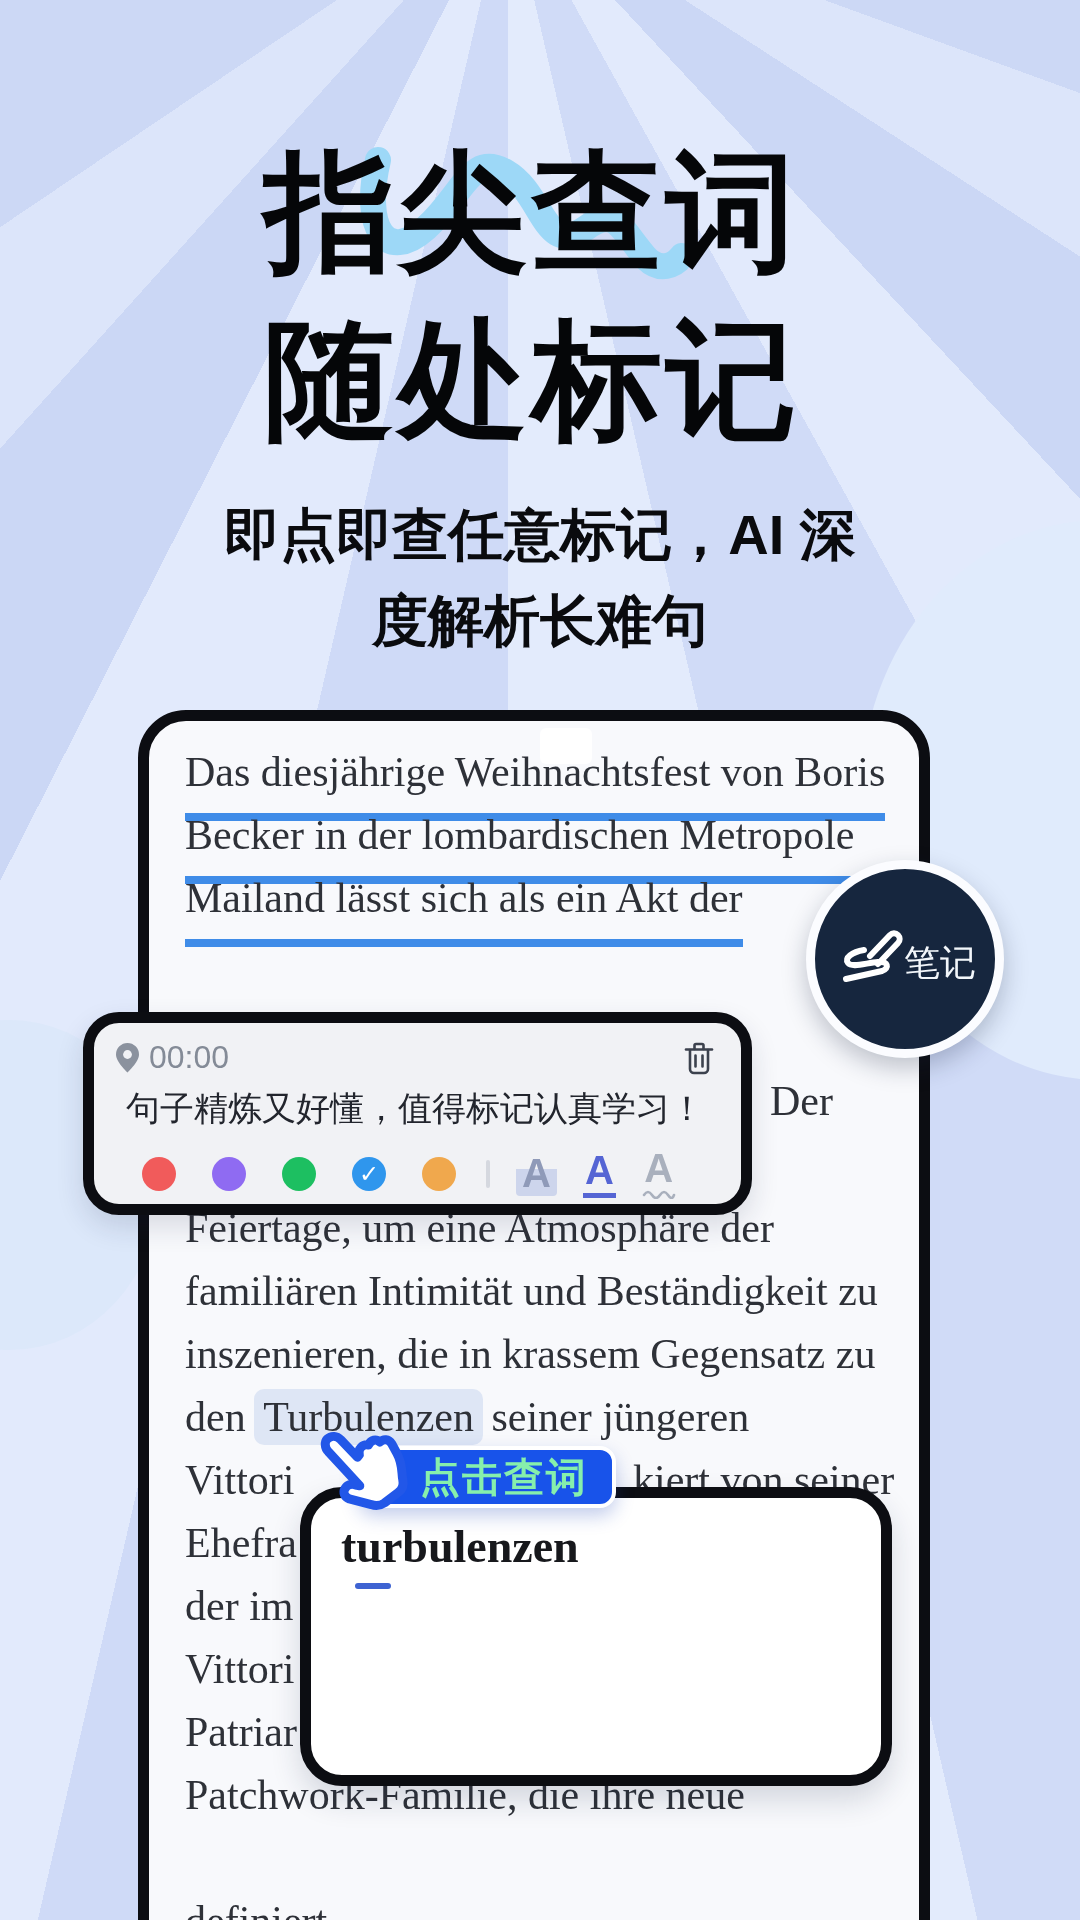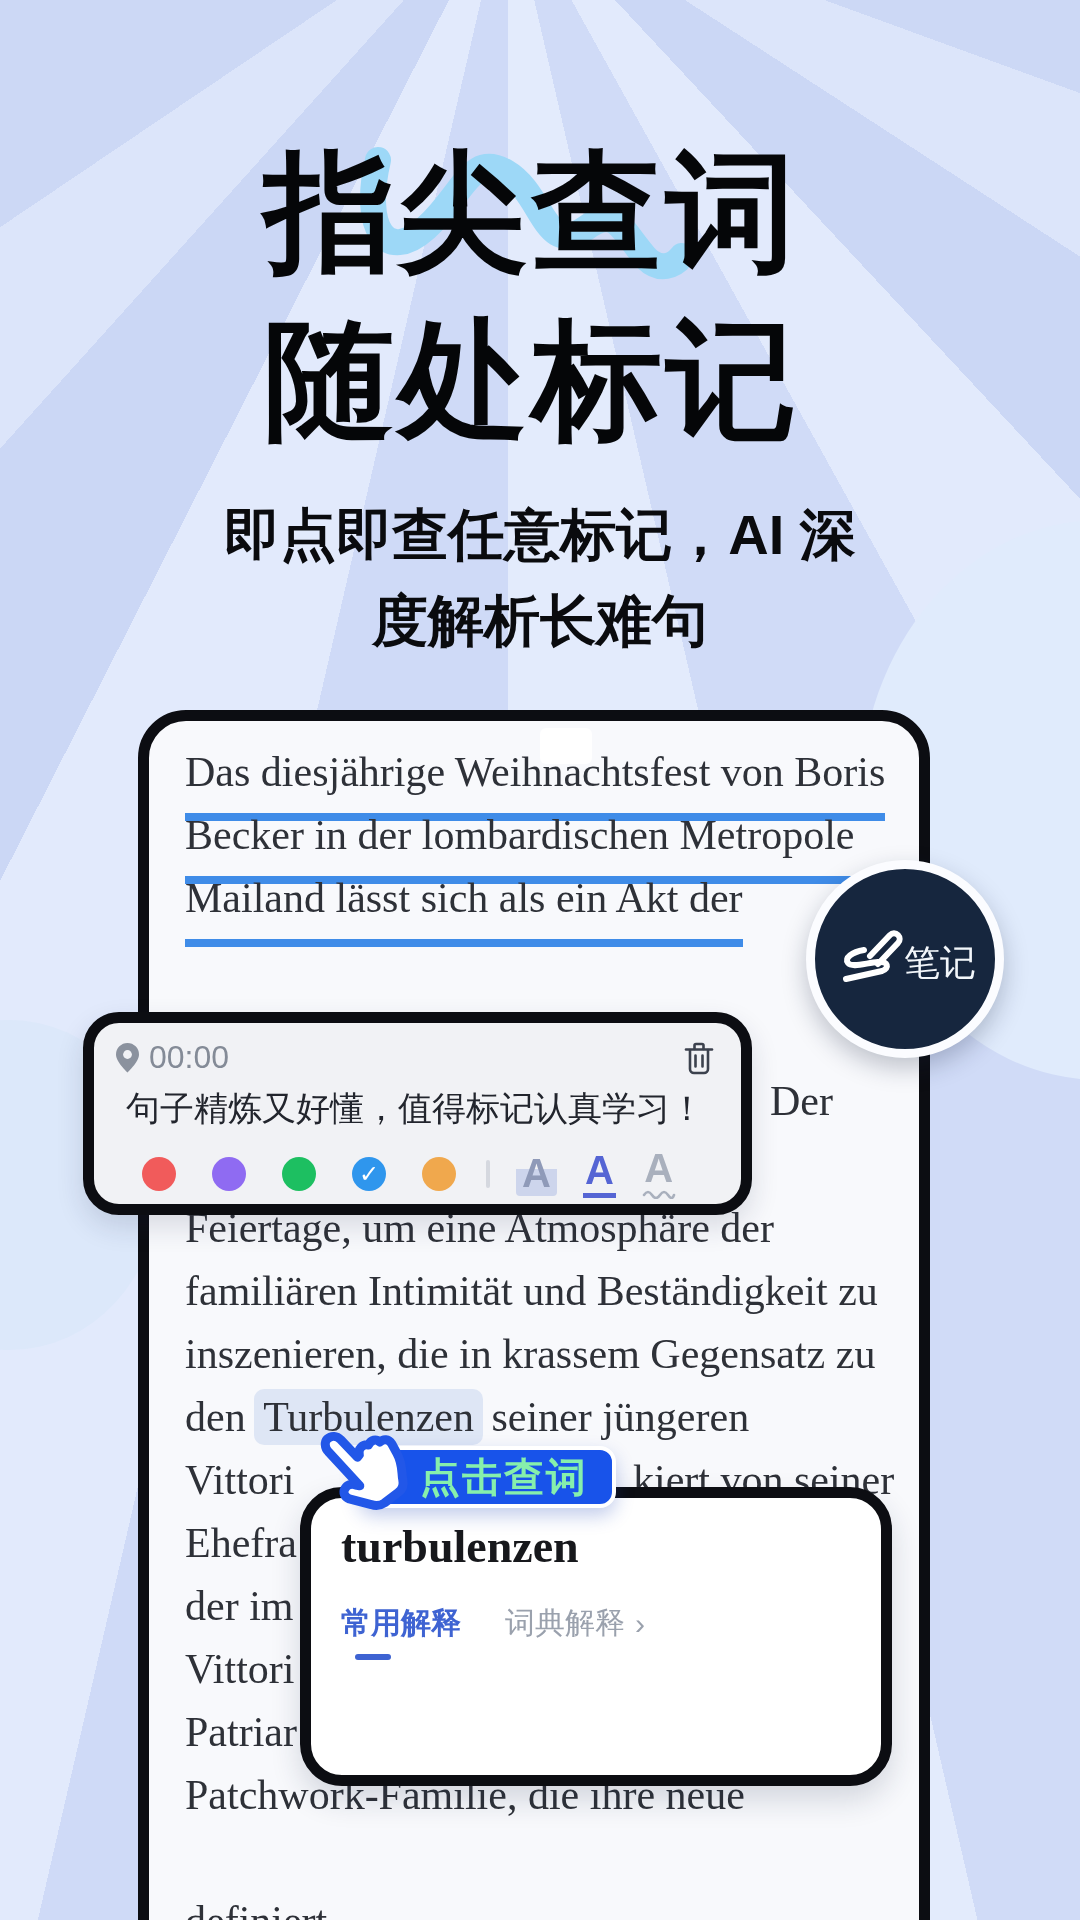--- a/index.html
+++ b/index.html
@@ -176,25 +176,20 @@
       <span class="a-sq">A</span>
       <svg width="34" height="9" viewBox="0 0 34 9" style="margin-top:2px;">
         <path d="M2 5 q4 -6 8 0 t8 0 t8 0 t6 0" fill="none" stroke="#a9b0bd" stroke-width="2.6" stroke-linecap="round"></path>
       </svg>
     </div>
   </div>
 </div>
 
 <div class="dict-popup">
   <div class="dict-word">turbulenzen</div>
-  <div class="dict-tabs">
-    <span class="tab-active">常用解释</span>
-    <span class="tab-inactive">词典解释</span>
-    <span class="tab-chevron">›</span>
-  </div>
   <div class="tab-bar"></div>
 </div>
 
 <div class="lookup-badge">
   <span>点击查词</span>
 </div>
 <svg class="hand" width="120" height="112" viewBox="0 0 120 112">
   <g transform="rotate(-34 60 56)">
     <path d="M50 12 c6 -1 10 3 11 8 l4 24 3 -1 c2 -6 9 -7 13 -3 c5 -3 10 -1 11 4 c5 -1 9 2 9 8 l-1 10 c-1 13 -7 19 -10 26 c-2 5 -6 8 -11 8 l-17 1 c-5 0 -9 -2 -12 -6 l-15 -17 c-3 -4 -2 -9 2 -11 c4 -2 8 -1 11 3 l3 3 l-7 -46 c-1 -5 2 -10 6 -11 z" fill="#ffffff" stroke="#2257e8" stroke-width="9" stroke-linejoin="round"></path>
   </g>

